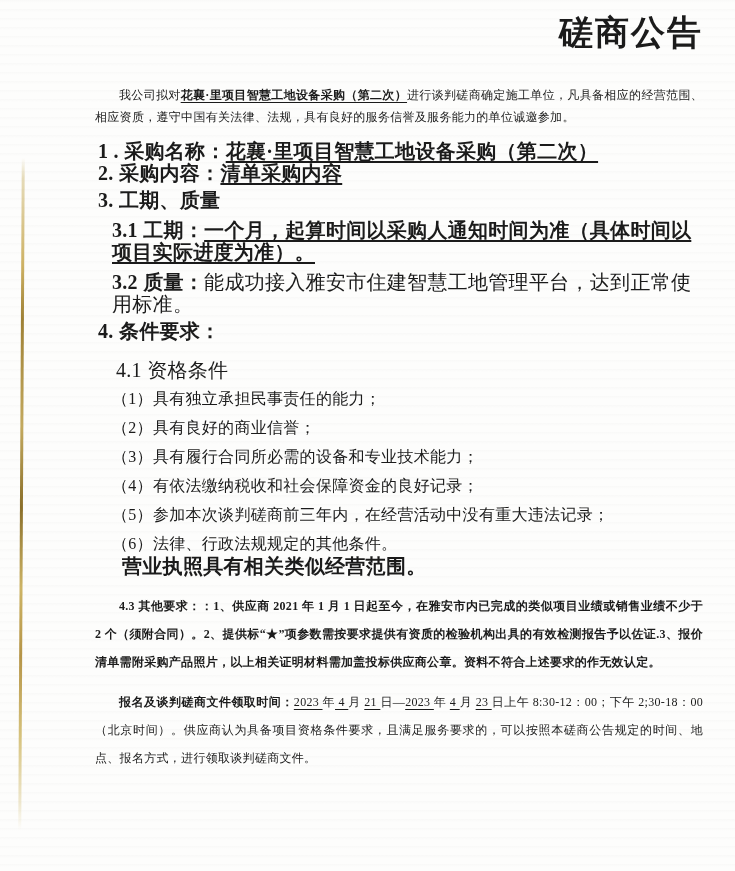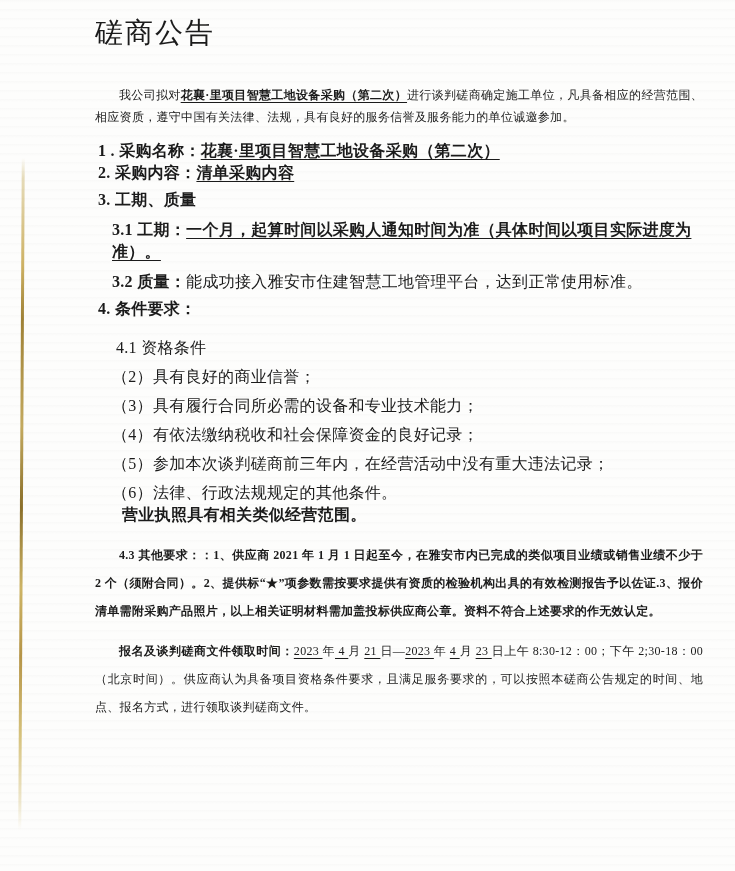--- a/index.html
+++ b/index.html
@@ -22,24 +22,24 @@
     position:absolute; left:20px; top:158px; width:3px; height:672px;
     transform:skewX(-0.3deg);
     background:linear-gradient(to bottom,
       rgba(201,178,103,0) 0%, rgba(201,178,103,0.45) 3%,
       #cdb163 16%, #9e8136 24%, #c3a95e 40%, #8a6f2a 52%,
       #cdb466 64%, #b59447 74%, #d6c27c 86%,
       rgba(214,194,124,0.35) 96%, rgba(214,194,124,0) 100%);
   }
   .doc { position:absolute; left:95px; top:0; width:608px; }
   .title {
-    margin:16px 0 0 0; text-align:left;
-    font-size:28px; line-height:34px; font-weight:normal; letter-spacing:2px;
+    margin:16px 0 0 0; text-align:right;
+    font-size:34px; line-height:34px; font-weight:bold; letter-spacing:2px;
   }
-  .line { font-size:16px; line-height:22px; letter-spacing:0.3px; }
+  .line { font-size:20px; line-height:22px; letter-spacing:0.3px; }
   .para { font-size:12px; letter-spacing:0.3px; }
   .b { font-weight:bold; }
   .u, .useg { text-decoration:underline; text-underline-offset:3px; }
   .intro { margin-top:34px; line-height:22px; text-indent:2em; text-align:justify; }
   .item1 { margin-top:4px; margin-left:3px; }
   .item2 { margin-left:3px; }
   .sec3  { margin-top:5px; margin-left:3px; font-weight:bold; }
   .s31   { margin-top:8px; margin-left:17px; }
   .s32   { margin-top:8px; margin-left:17px; }
   .sec4  { margin-top:5px; margin-left:3px; font-weight:bold; }
@@ -70,20 +70,21 @@
 
     <div class="line s31"><span class="b">3.1 工期：</span><span class="b u">一个月，起算时间以采购人通知时间为准（具体时间以项目实际进度为准）。</span></div>
 
     <div class="line s32"><span class="b">3.2 质量：</span><span>能成功接入雅安市住建智慧工地管理平台，达到正常使用标准。</span></div>
 
     <div class="line sec4">4. 条件要求：</div>
 
     <div class="line s41">4.1 资格条件</div>
 
     <div>
+        <div class="qual-item">（1）具有独立承担民事责任的能力；</div>
         <div class="qual-item">（2）具有良好的商业信誉；</div>
         <div class="qual-item">（3）具有履行合同所必需的设备和专业技术能力；</div>
         <div class="qual-item">（4）有依法缴纳税收和社会保障资金的良好记录；</div>
         <div class="qual-item">（5）参加本次谈判磋商前三年内，在经营活动中没有重大违法记录；</div>
         <div class="qual-item">（6）法律、行政法规规定的其他条件。</div>
       </div>
 
 
     <div class="line s42v">营业执照具有相关类似经营范围。</div>
 

